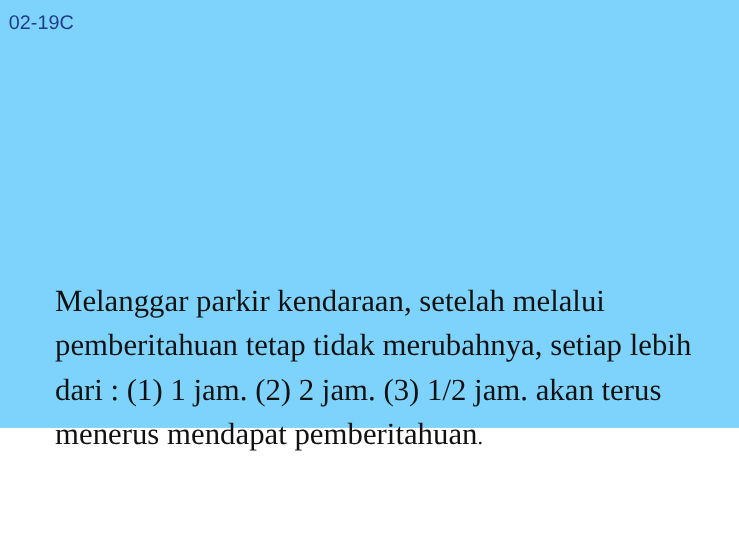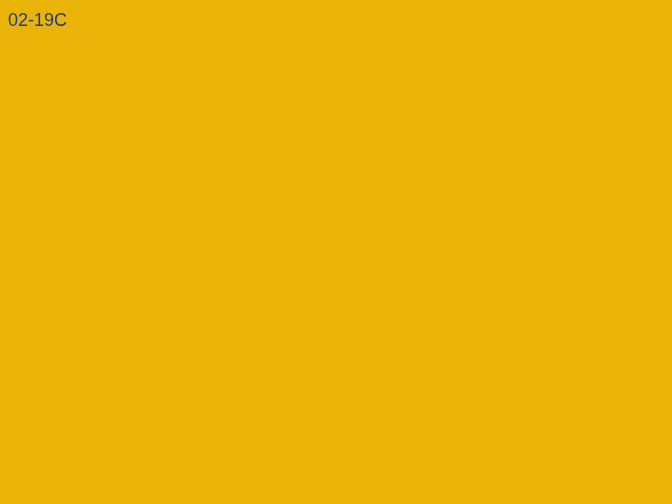--- a/index.html
+++ b/index.html
@@ -12,22 +12,22 @@
     background: #ffffff;
     font-family: "Liberation Serif", serif;
     overflow: hidden;
     position: relative;
   }
   .slide {
     position: absolute;
     left: 0;
     top: 0;
     width: 672px;
-    height: 504px;
-    background: #eab308;
+    height: 389px;
+    background: #7dd3fc;
   }
   .code-label {
     position: absolute;
     left: 8px;
     top: 10px;
     font-family: "Liberation Sans", sans-serif;
     font-size: 18px;
     color: #1f3c88;
     letter-spacing: 0px;
     white-space: nowrap;
@@ -65,14 +65,15 @@
   }
 </style>
 </head>
 <body>
 
 <div class="slide">
 
   <div class="code-label">02-19C</div>
 
 
+  <p class="id-text"><span>Melanggar parkir kendaraan, setelah melalui pemberitahuan tetap tidak merubahnya, setiap lebih dari : (1) 1 jam. (2) 2 jam. (3) 1/2 jam. akan terus menerus mendapat pemberitahuan</span><span class="period">.</span></p>
 
 </div>
 
 </body></html>

